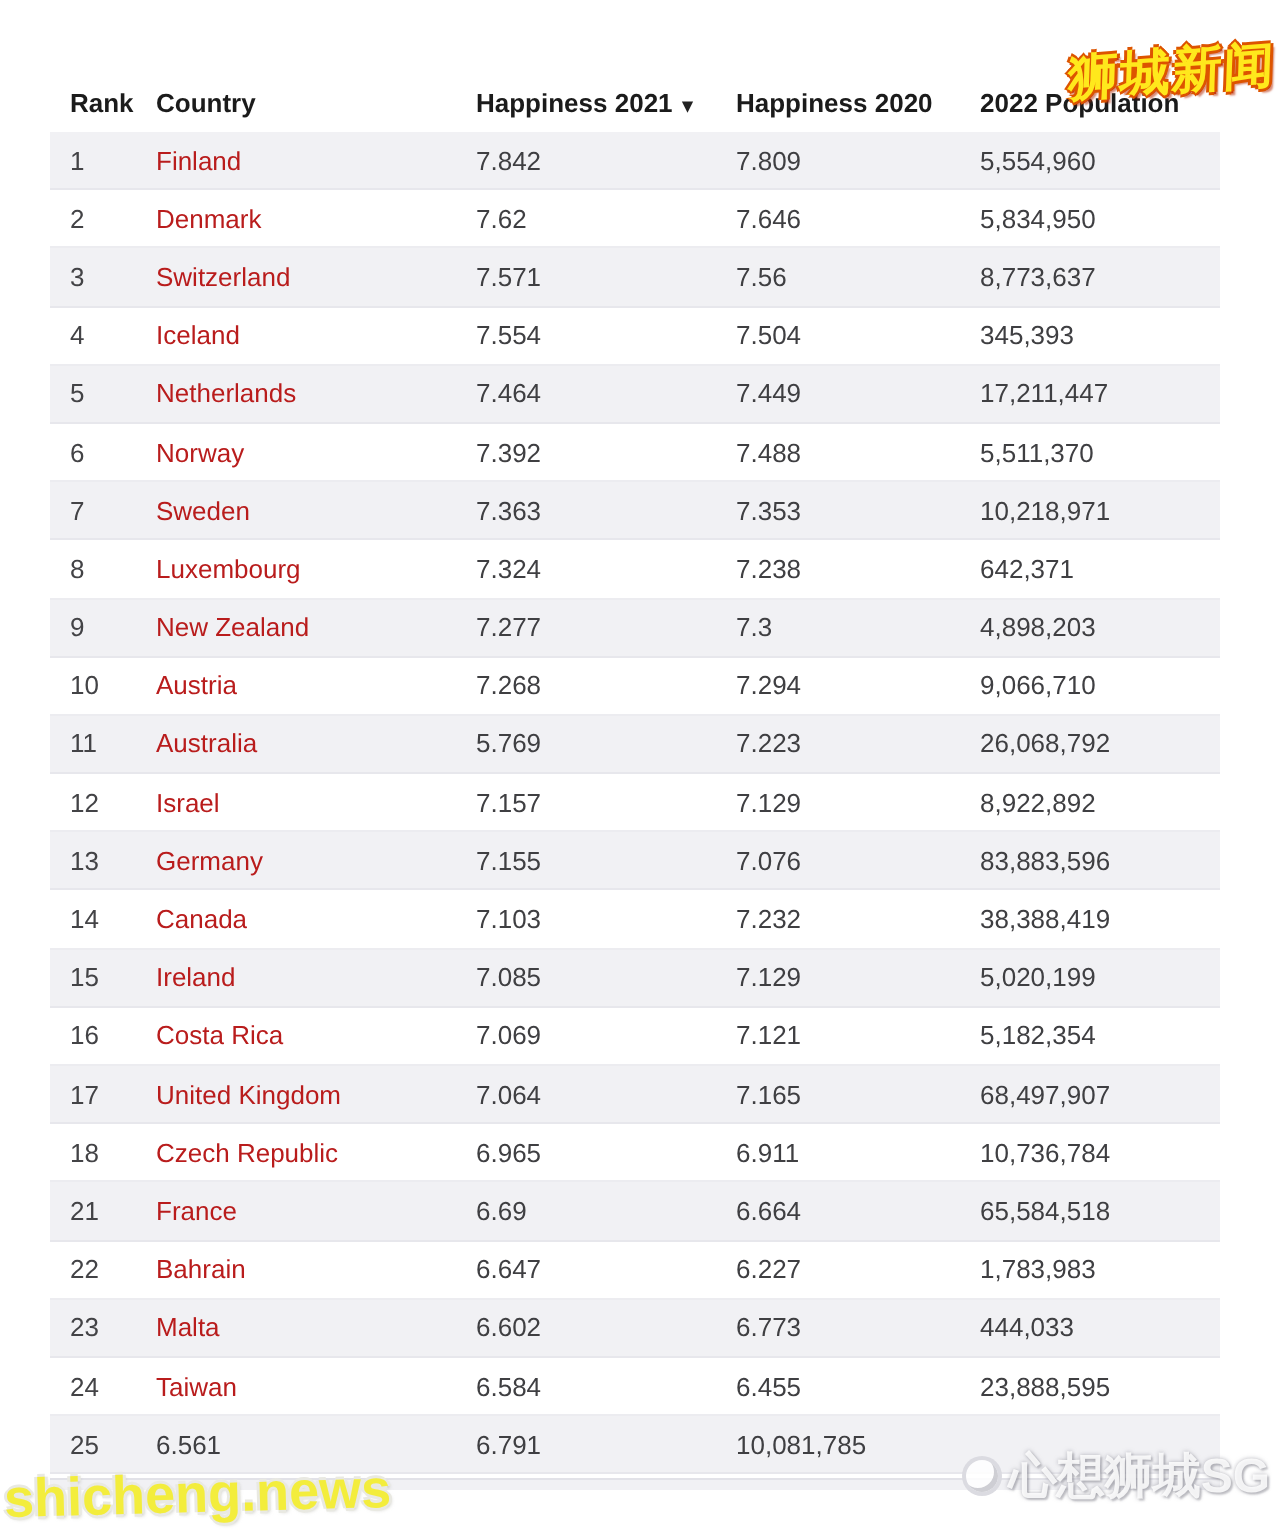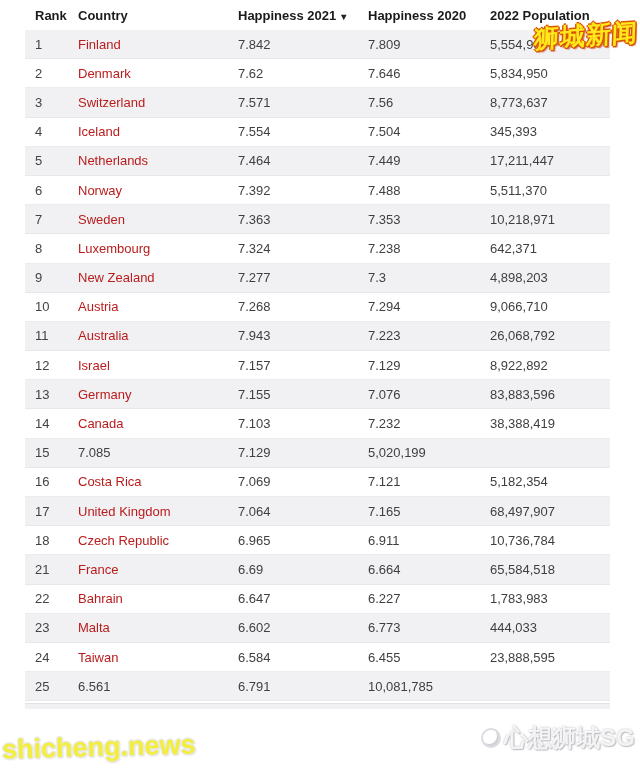--- a/index.html
+++ b/index.html
@@ -17,20 +17,21 @@
   }
   .thead {
     display:grid;
     grid-template-columns:53px 160px 130px 122px 1fr;
     height:30px;
     align-items:center;
     font-size:13px;
     font-weight:bold;
     color:#1b1b1b;
     background:#ffffff;
+    margin-top:36px;
   }
   .thead .cell-rank { padding-left:10px; }
   .sort-arrow { font-size:10px; margin-left:5px; color:#222; }
   .tbody { width:100%; }
   .trow {
     display:grid;
     grid-template-columns:53px 160px 130px 122px 1fr;
     height:29.2px;
     align-items:center;
     font-size:13px;
@@ -174,21 +175,21 @@
     <div class="rank">10</div>
     <div class="country">Austria</div>
     <div class="h21">7.268</div>
     <div class="h20">7.294</div>
     <div class="pop">9,066,710</div>
   </div>
 
   <div class="trow">
     <div class="rank">11</div>
     <div class="country">Australia</div>
-    <div class="h21">7.943</div>
+    <div class="h21">5.769</div>
     <div class="h20">7.223</div>
     <div class="pop">26,068,792</div>
   </div>
 
   <div class="trow">
     <div class="rank">12</div>
     <div class="country">Israel</div>
     <div class="h21">7.157</div>
     <div class="h20">7.129</div>
     <div class="pop">8,922,892</div>
@@ -205,20 +206,21 @@
   <div class="trow">
     <div class="rank">14</div>
     <div class="country">Canada</div>
     <div class="h21">7.103</div>
     <div class="h20">7.232</div>
     <div class="pop">38,388,419</div>
   </div>
 
   <div class="trow">
     <div class="rank">15</div>
+    <div class="country">Ireland</div>
     <div class="h21">7.085</div>
     <div class="h20">7.129</div>
     <div class="pop">5,020,199</div>
   </div>
 
   <div class="trow">
     <div class="rank">16</div>
     <div class="country">Costa Rica</div>
     <div class="h21">7.069</div>
     <div class="h20">7.121</div>

